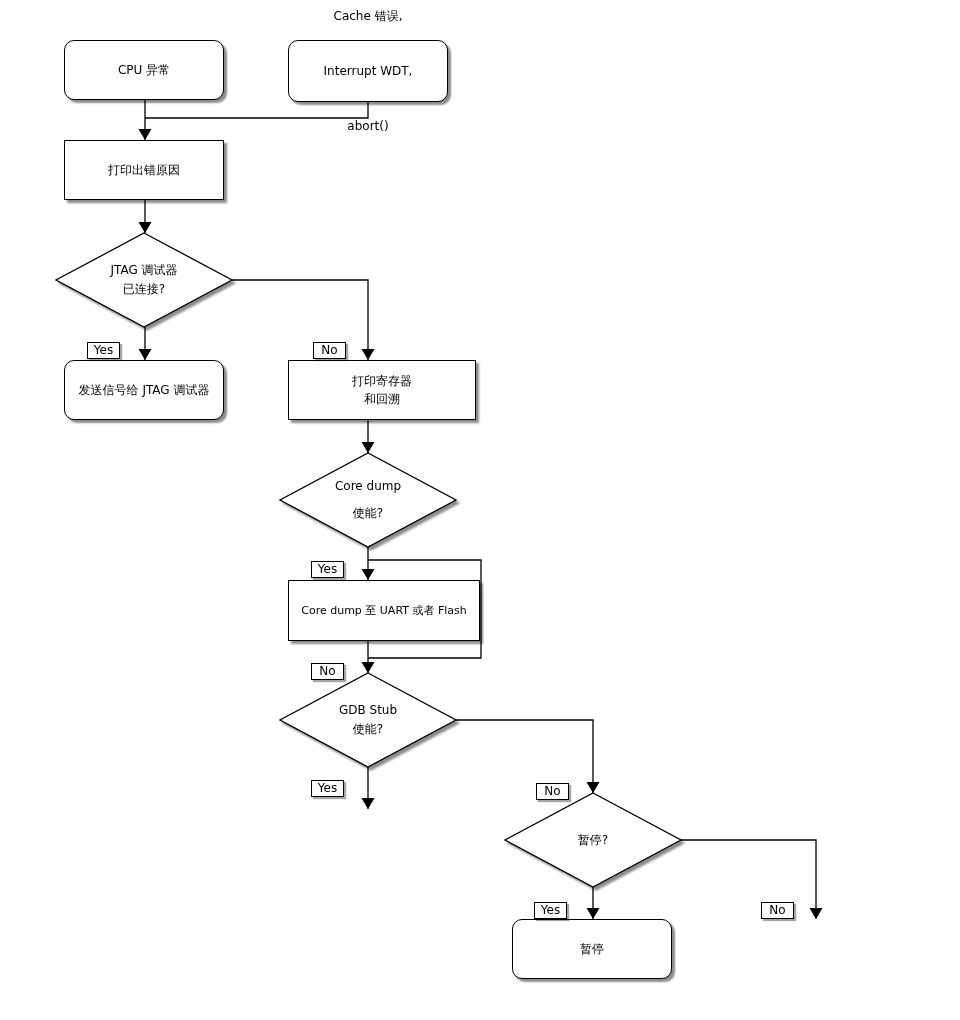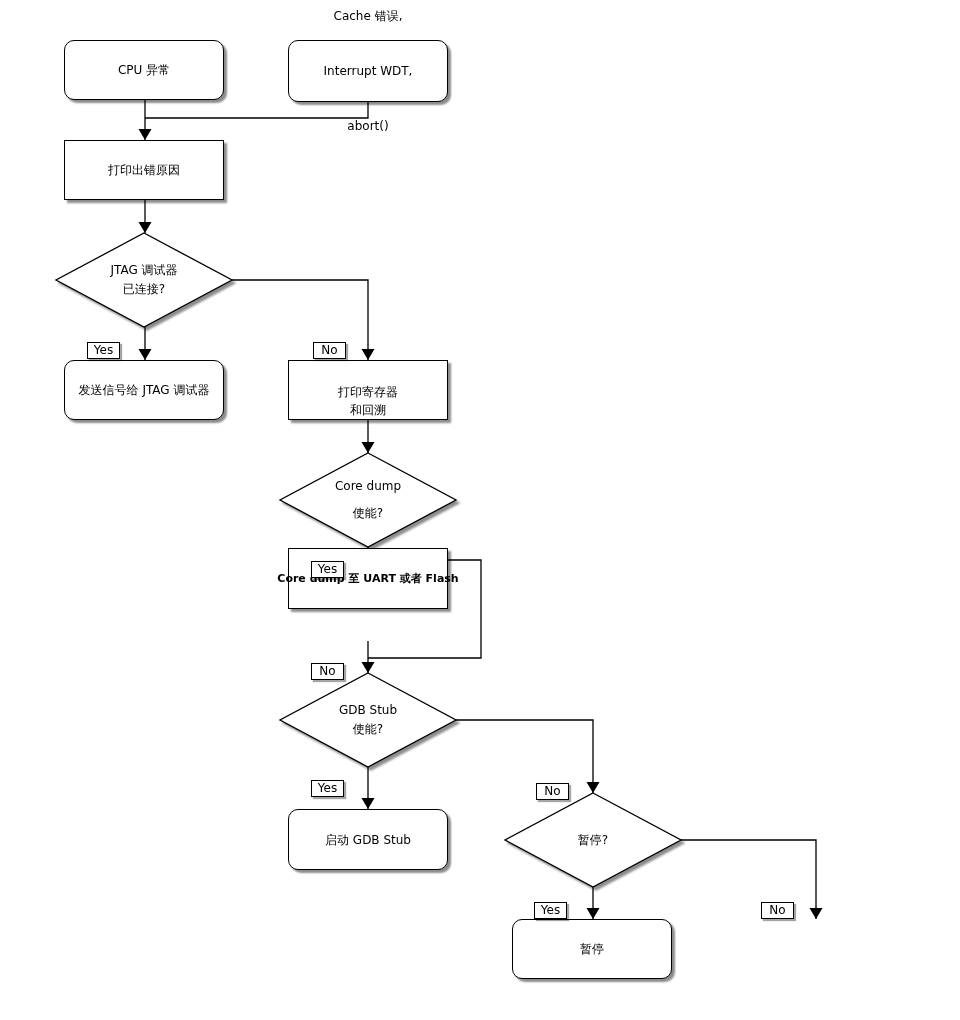--- a/index.html
+++ b/index.html
@@ -107,28 +107,27 @@
   <div class="node rounded" style="left:288px; top:40px; width:160px; height:62px; line-height:18px;gap:37px;">
     <span>Cache 错误,</span>
     <span>Interrupt WDT,</span>
     <span>abort()</span>
   </div>
 
   <div class="node" style="left:64px; top:140px; width:160px; height:60px;">打印出错原因</div>
 
   <div class="node rounded" style="left:64px; top:360px; width:160px; height:60px;">发送信号给 JTAG 调试器</div>
 
-  <div class="node" style="left:288px; top:360px; width:160px; height:60px;justify-content:flex-end;">
+  <div class="node" style="left:288px; top:360px; width:188px; height:60px;">
     <span>打印寄存器</span>
     <span>和回溯</span>
   </div>
 
-  <div class="node tight" style="left:288px; top:548px; width:160px; height:61px;font-weight:bold;">Core dump 至 UART 或者 Flash</div>
+  <div class="node tight" style="left:288px; top:580px; width:192px; height:61px;">Core dump 至 UART 或者 Flash</div>
 
-  <div class="node rounded" style="left:288px; top:809px; width:160px; height:61px;">启动 GDB Stub</div>
 
   <div class="node rounded" style="left:512px; top:919px; width:160px; height:60px;">暂停</div>
 
 
   <div class="dtext" style="left:54px; top:261px; width:180px; height:38px;">
     <span>JTAG 调试器</span>
     <span>已连接?</span>
   </div>
 
   <div class="dtext" style="left:278px; top:481px; width:180px; height:38px;gap:8px;">

